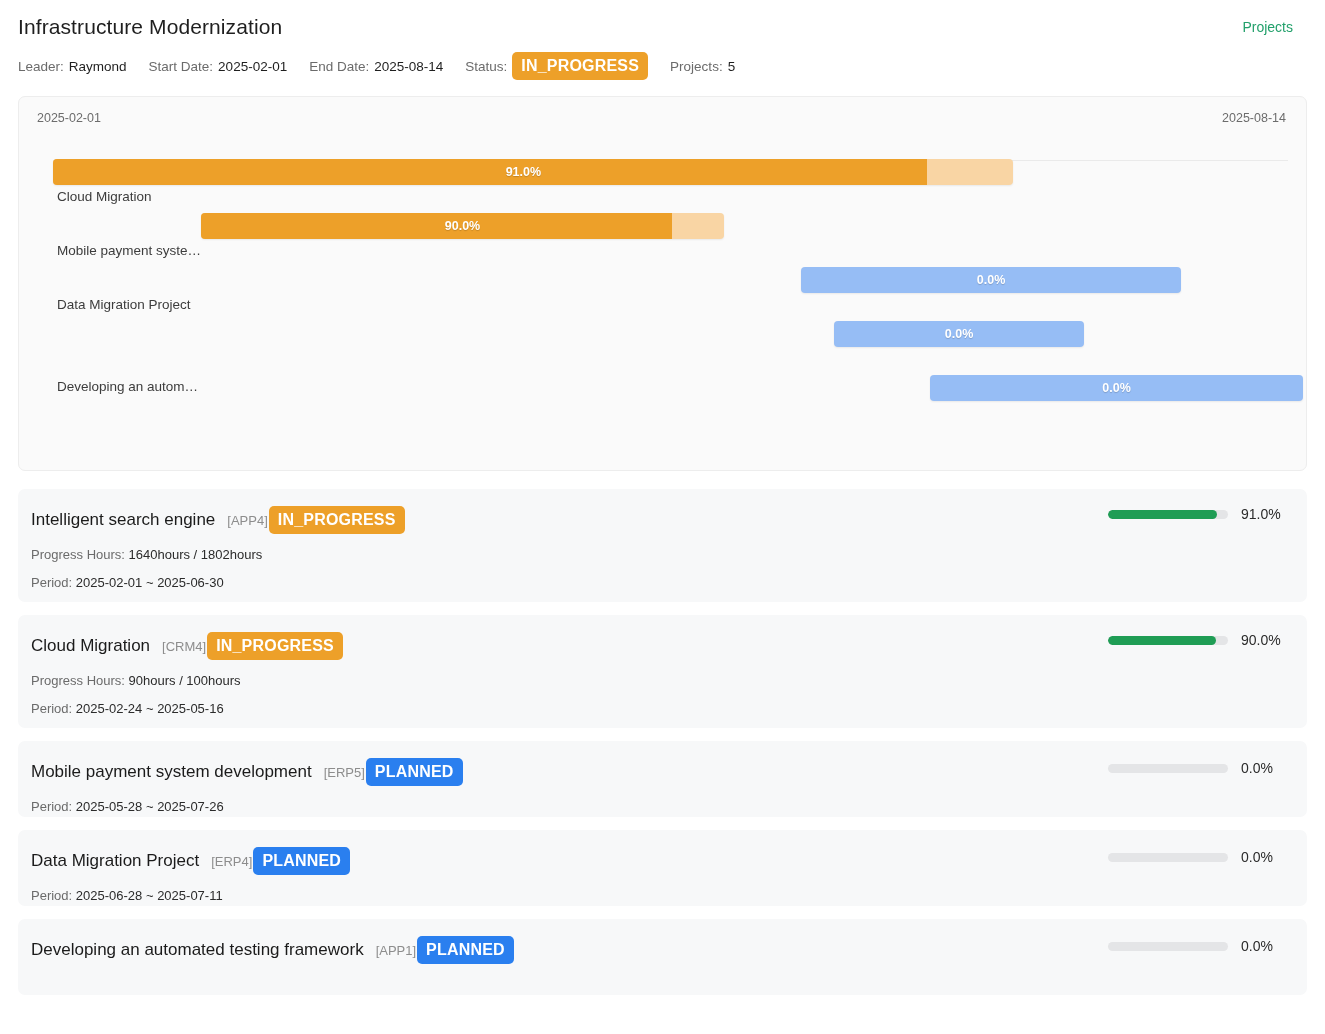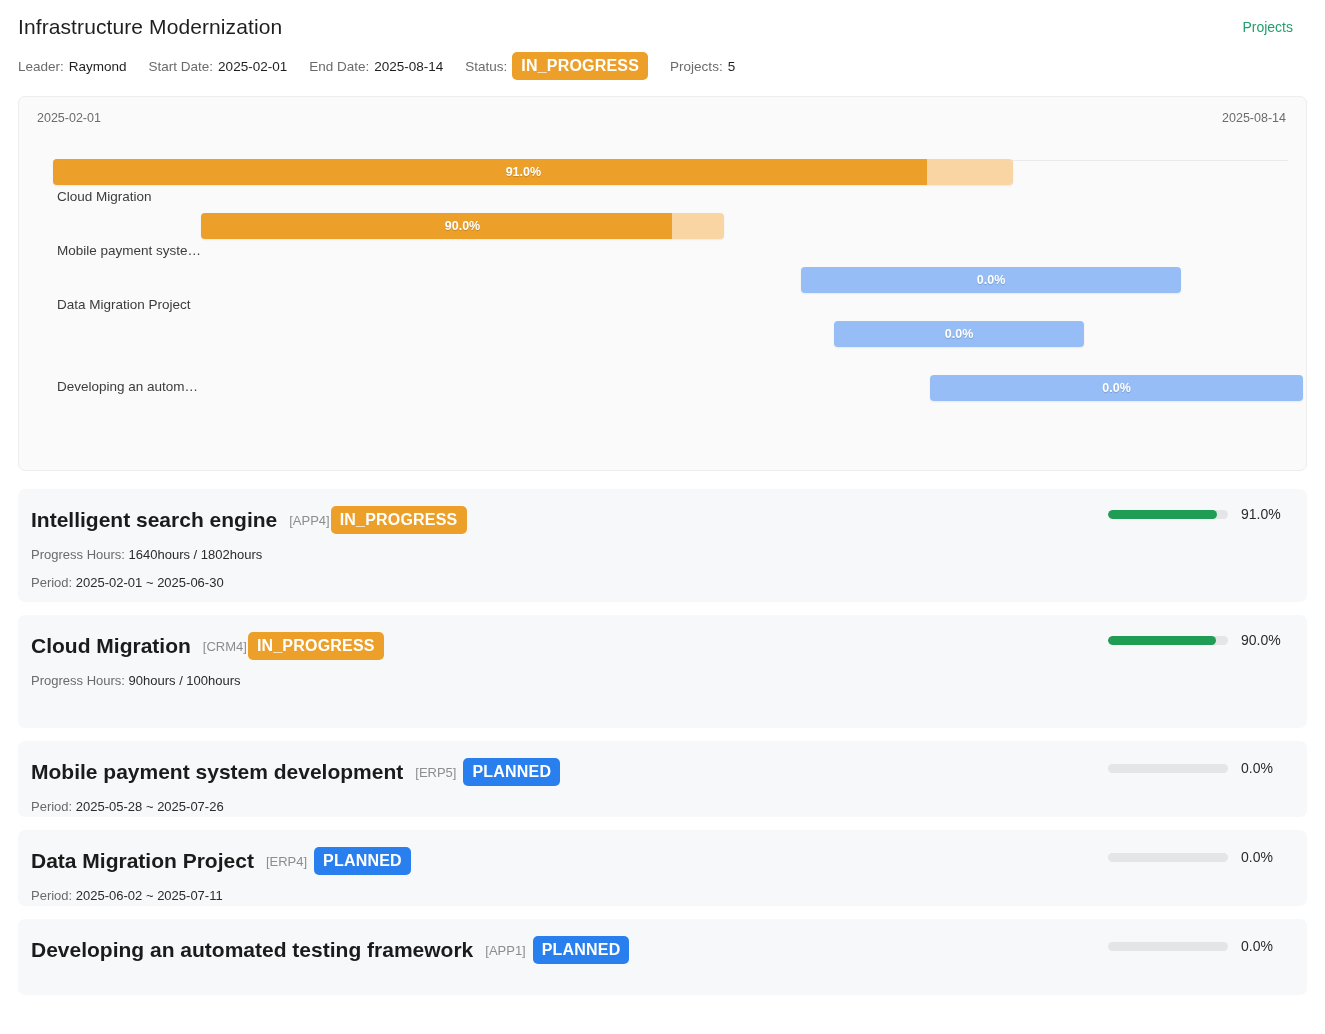--- a/index.html
+++ b/index.html
@@ -52,21 +52,21 @@
     border-radius: 5px;
     font-size: 16px;
     font-weight: 700;
     letter-spacing: .2px;
     color: #fff;
     line-height: 1;
     padding: 6px 9px 6px 9px;
     white-space: nowrap;
   }
   .badge.in-progress { background: #eda029; }
-  .badge.planned { background: #2a7fef; margin-left: 6px; }
+  .badge.planned { background: #2a7fef; }
 
   
   .gantt-wrap {
     margin: 16px 18px 0 18px;
     background: #fafafa;
     border: 1px solid #ededed;
     border-radius: 7px;
     height: 375px;
     position: relative;
     padding: 0;
@@ -131,22 +131,22 @@
     position: relative;
     margin-bottom: 13px;
     padding: 17px 20px 16px 13px;
   }
   .card-title-row {
     display: flex;
     align-items: center;
     margin-bottom: 2px;
   }
   .card-title {
-    font-size: 21px;
-    font-weight: 700;
+    font-size: 17px;
+    font-weight: 400;
     color: #1b1b1b;
     margin-right: 12px;
   }
   .card-code {
     font-size: 13px;
     color: #8d8d8d;
     margin-right: 1px;
   }
   .card-line {
     font-size: 13px;
@@ -271,20 +271,21 @@
         <span class="pbar-pct">91.0%</span>
       </div>
     </div>
     <div class="card" style="height: 113px;">
       <div class="card-title-row">
         <span class="card-title">Cloud Migration</span>
         <span class="card-code">[CRM4]</span>
         <span class="badge in-progress">IN_PROGRESS</span>
       </div>
       <div class="card-line"><span>Progress Hours:</span> <span class="v">90hours / 100hours</span></div>
+      <div class="card-line"><span>Period:</span> <span class="v">2025-02-24 ~ 2025-05-16</span></div>
       <div class="card-progress" style="top: 17px;">
         <div class="pbar-track">
           <div class="pbar-fill" style="width: 90%;"></div>
         </div>
         <span class="pbar-pct">90.0%</span>
       </div>
     </div>
     <div class="card" style="height: 76px;">
       <div class="card-title-row">
         <span class="card-title">Mobile payment system development</span>
@@ -298,21 +299,21 @@
         </div>
         <span class="pbar-pct">0.0%</span>
       </div>
     </div>
     <div class="card" style="height: 76px;">
       <div class="card-title-row">
         <span class="card-title">Data Migration Project</span>
         <span class="card-code">[ERP4]</span>
         <span class="badge planned">PLANNED</span>
       </div>
-      <div class="card-line"><span>Period:</span> <span class="v">2025-06-02 ~ 2025-07-11</span></div>
+      <div class="card-line"><span>Period:</span> <span class="v">2025-06-28 ~ 2025-07-11</span></div>
       <div class="card-progress" style="top: 19px;">
         <div class="pbar-track">
           <div class="pbar-fill" style="width: 0%;"></div>
         </div>
         <span class="pbar-pct">0.0%</span>
       </div>
     </div>
     <div class="card" style="height: 76px;">
       <div class="card-title-row">
         <span class="card-title">Developing an automated testing framework</span>

